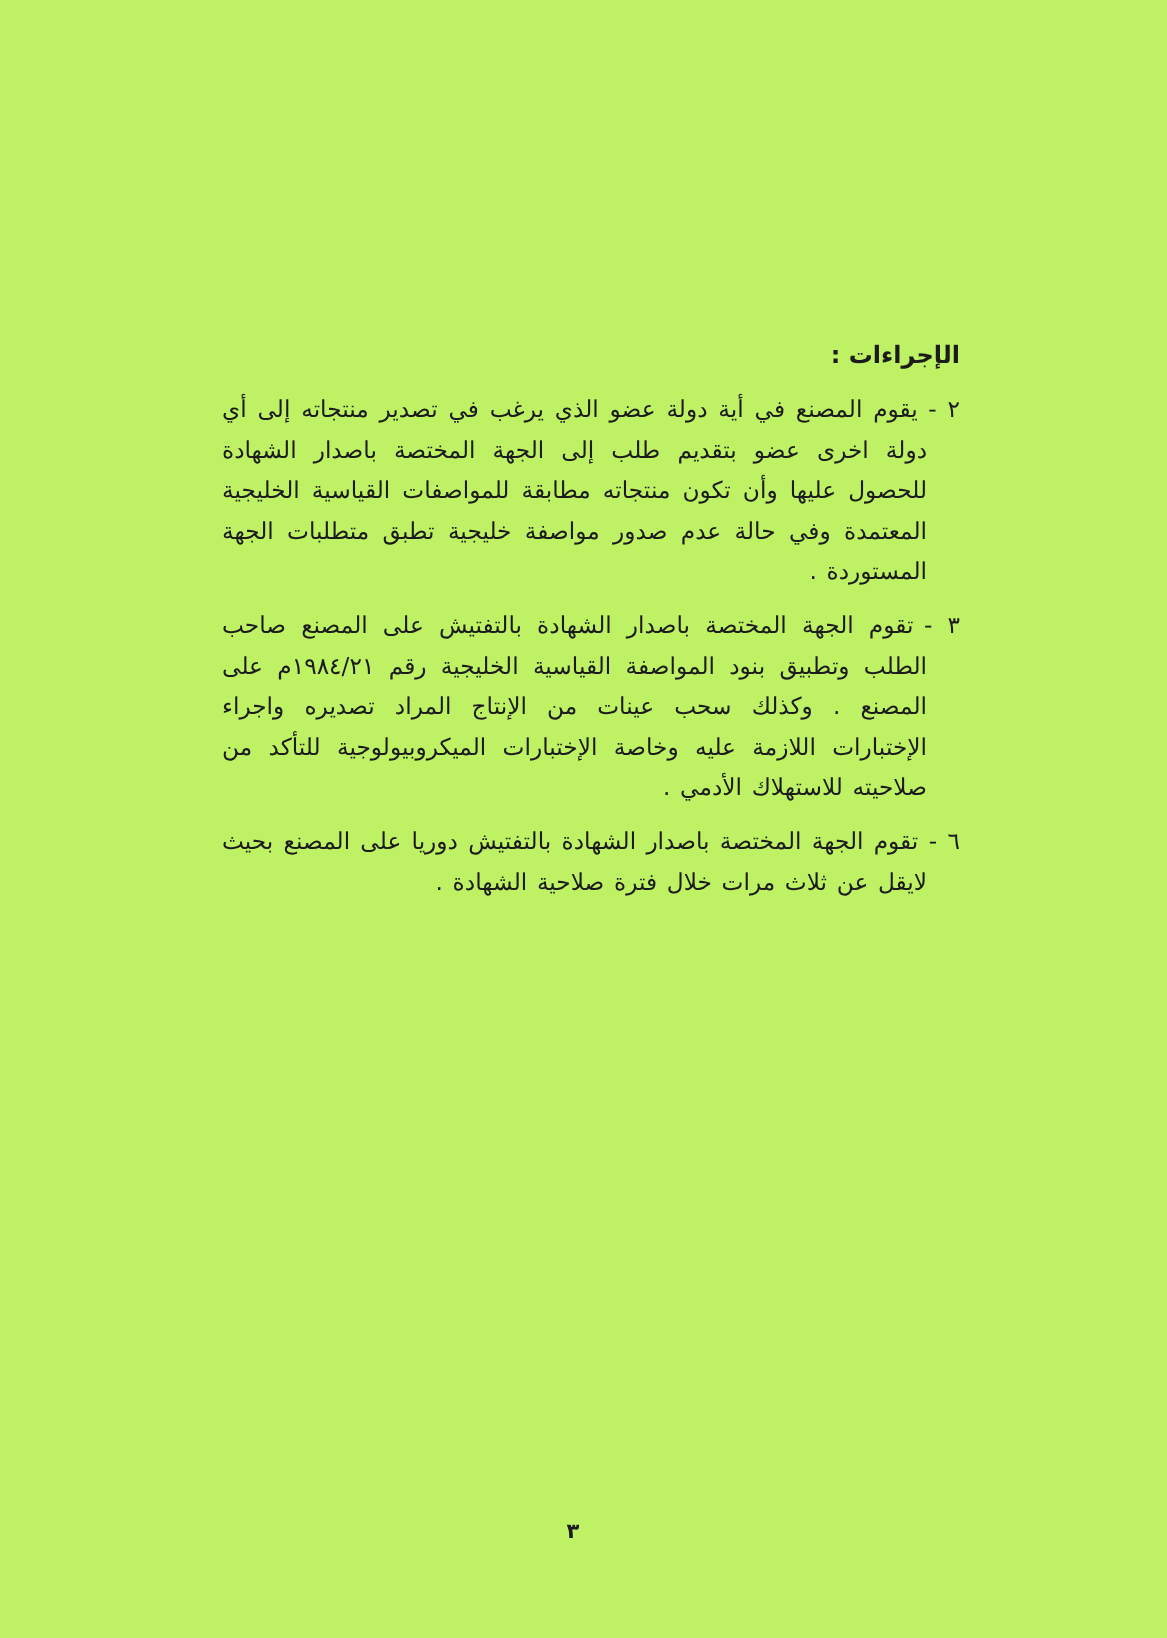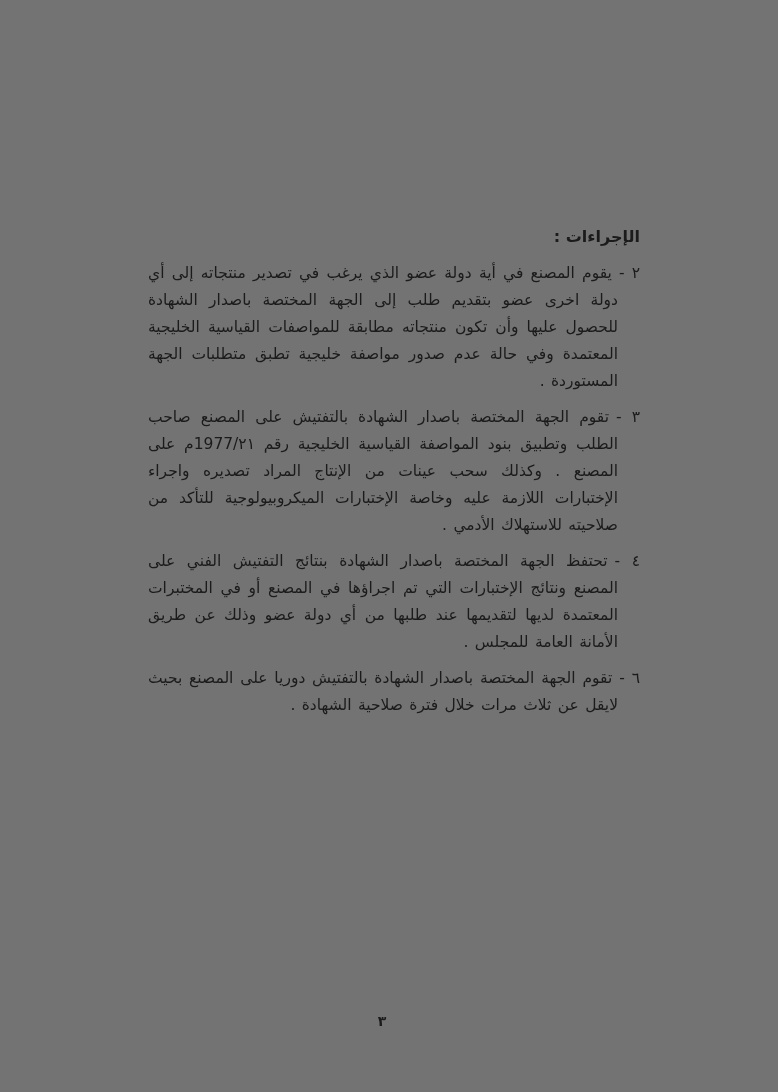--- a/index.html
+++ b/index.html
@@ -4,21 +4,21 @@
 <style>
   html, body {
     margin: 0;
     padding: 0;
     background: #ffffff;
   }
   .page {
     position: relative;
     width: 778px;
     height: 1092px;
-    background: #737373;
+    background: #bef264;
     overflow: hidden;
     font-family: "DejaVu Sans", sans-serif;
     color: #1b1b1b;
   }
   .content {
     position: absolute;
     top: 227px;
     right: 138px;
     width: 492px;
     direction: rtl;
@@ -62,26 +62,23 @@
   <div class="content">
     <h1 class="heading">الإجراءات :</h1>
 
     <div>
 
   <div class="item">
     <span class="num">٢ -</span><span class="txt">يقوم المصنع في أية دولة عضو الذي يرغب في تصدير منتجاته إلى أي دولة اخرى عضو بتقديم طلب إلى الجهة المختصة باصدار الشهادة للحصول عليها وأن تكون منتجاته مطابقة للمواصفات القياسية الخليجية المعتمدة وفي حالة عدم صدور مواصفة خليجية تطبق متطلبات الجهة المستوردة .</span>
   </div>
 
   <div class="item">
-    <span class="num">٣ -</span><span class="txt">تقوم الجهة المختصة باصدار الشهادة بالتفتيش على المصنع صاحب الطلب وتطبيق بنود المواصفة القياسية الخليجية رقم 1977/٢١م على المصنع . وكذلك سحب عينات من الإنتاج المراد تصديره واجراء الإختبارات اللازمة عليه وخاصة الإختبارات الميكروبيولوجية للتأكد من صلاحيته للاستهلاك الأدمي .</span>
+    <span class="num">٣ -</span><span class="txt">تقوم الجهة المختصة باصدار الشهادة بالتفتيش على المصنع صاحب الطلب وتطبيق بنود المواصفة القياسية الخليجية رقم ١٩٨٤/٢١م على المصنع . وكذلك سحب عينات من الإنتاج المراد تصديره واجراء الإختبارات اللازمة عليه وخاصة الإختبارات الميكروبيولوجية للتأكد من صلاحيته للاستهلاك الأدمي .</span>
   </div>
 
-  <div class="item">
-    <span class="num">٤ -</span><span class="txt">تحتفظ الجهة المختصة باصدار الشهادة بنتائج التفتيش الفني على المصنع ونتائج الإختبارات التي تم اجراؤها في المصنع أو في المختبرات المعتمدة لديها لتقديمها عند طلبها من أي دولة عضو وذلك عن طريق الأمانة العامة للمجلس .</span>
-  </div>
 
 
   <div class="item">
     <span class="num">٦ -</span><span class="txt">تقوم الجهة المختصة باصدار الشهادة بالتفتيش دوريا على المصنع بحيث لايقل عن ثلاث مرات خلال فترة صلاحية الشهادة .</span>
   </div>
 </div>
   </div>
 
   <div class="pagenum">٣</div>
 

